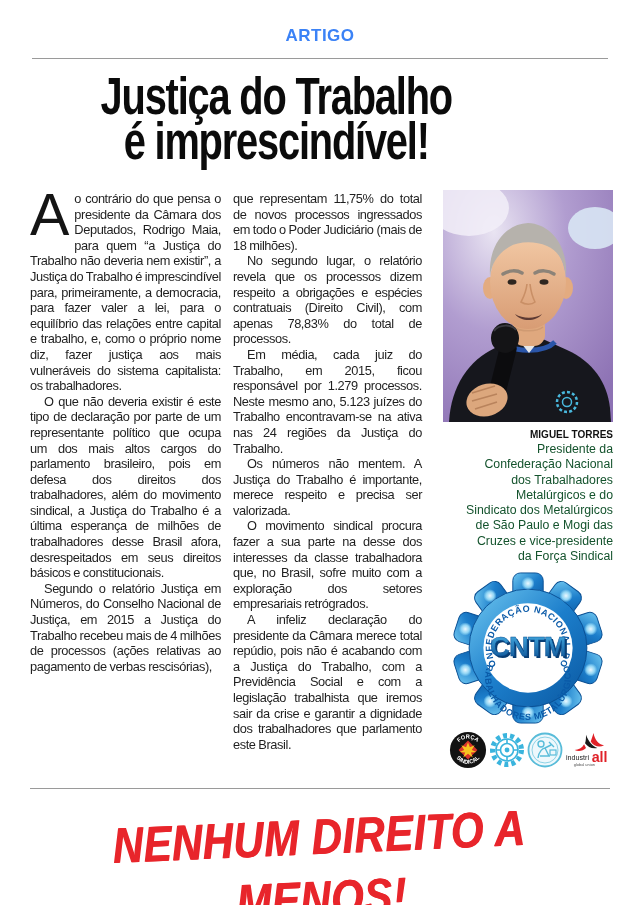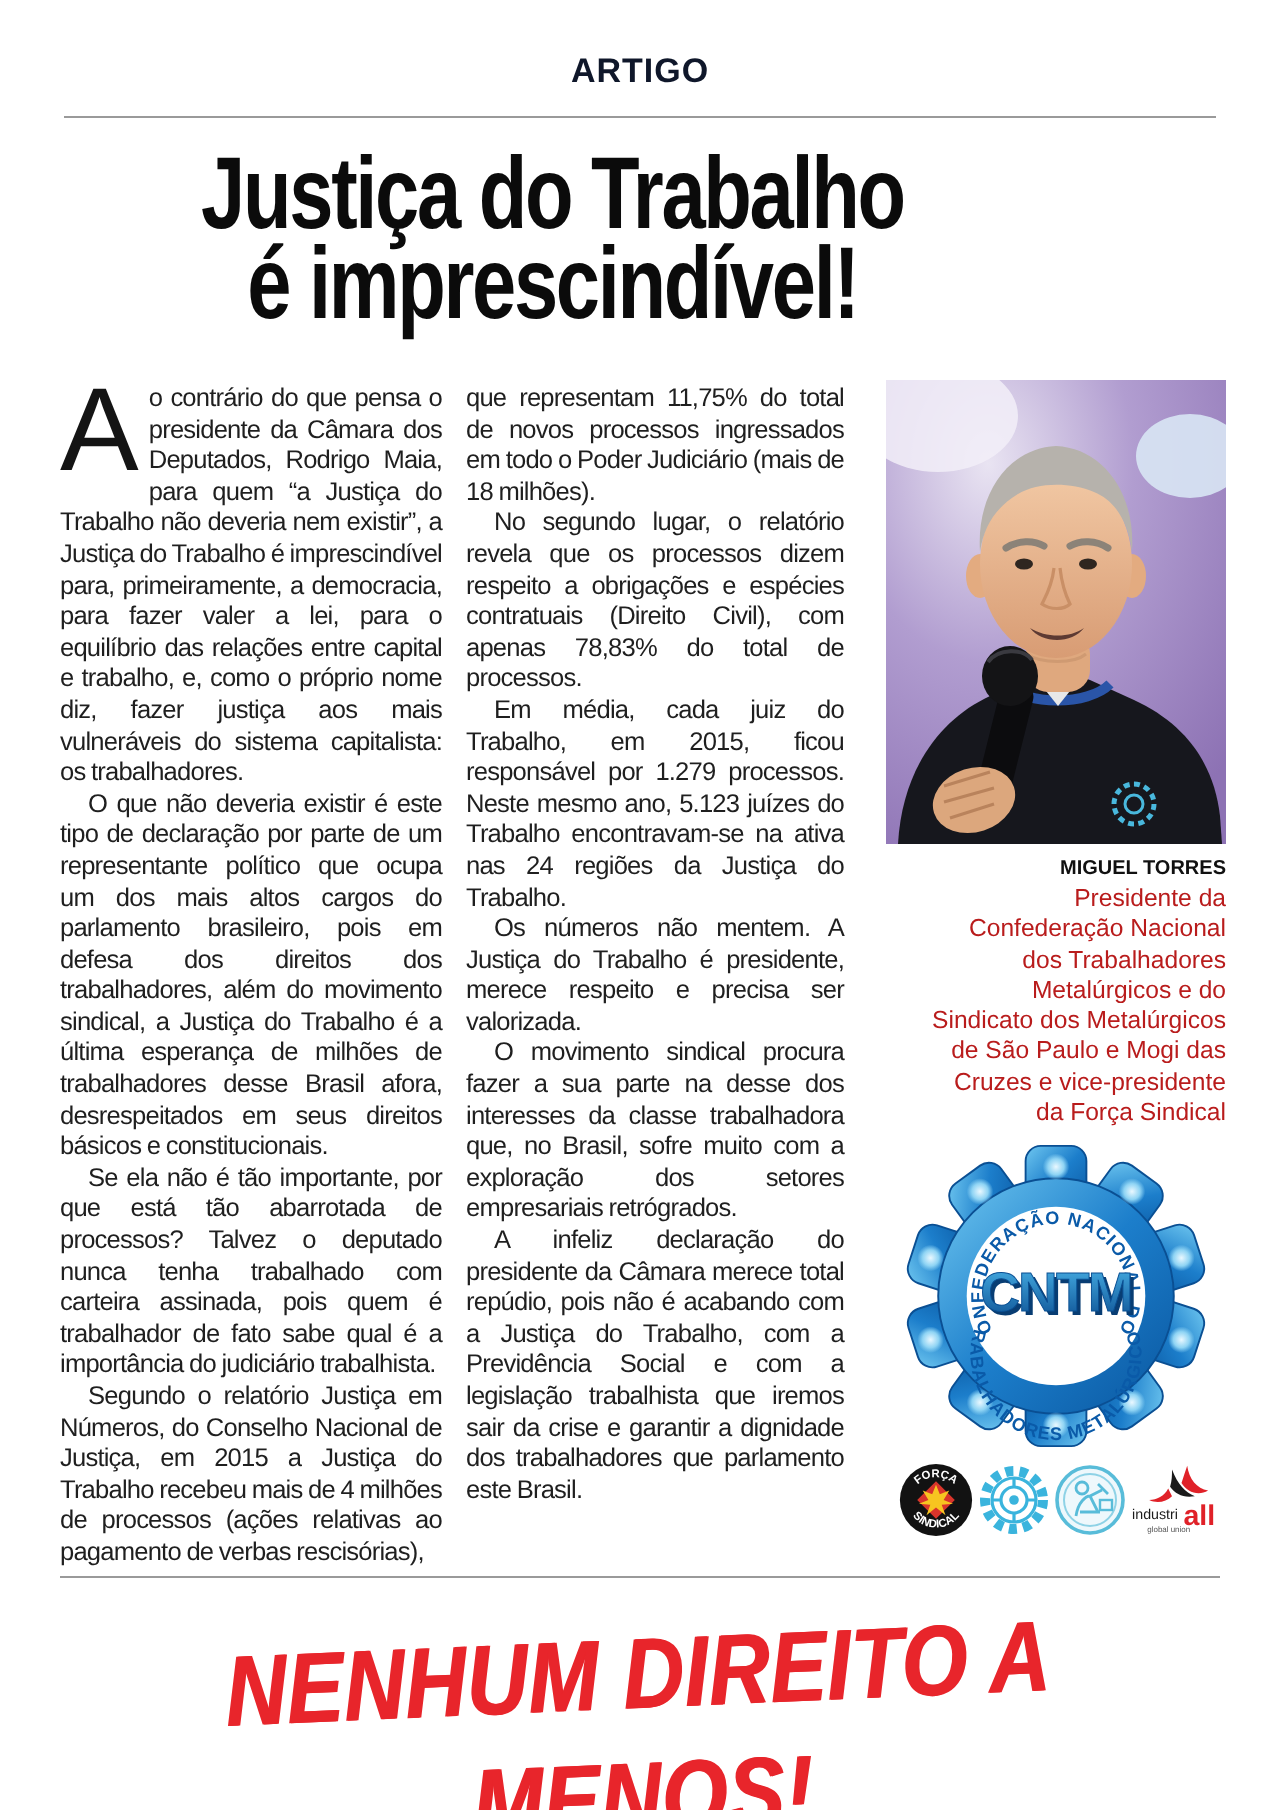--- a/index.html
+++ b/index.html
@@ -1,21 +1,21 @@
 <!DOCTYPE html>
 <html lang="pt"><head>
 <meta charset="utf-8">
 <style>
   html,body{margin:0;padding:0;background:#ffffff;}
   .page{position:relative;width:640px;height:905px;background:#ffffff;overflow:hidden;
         font-family:"Liberation Sans",sans-serif;color:#1e1e1e;}
 
   
   .kicker{position:absolute;top:26px;left:0;width:640px;text-align:center;
-          font-size:17px;font-weight:bold;letter-spacing:.5px;color:#0f172a;}
+          font-size:17px;font-weight:bold;letter-spacing:.5px;color:#3b82f6;}
   .rule{position:absolute;height:1px;background:#9a9a9a;}
   .rule-top{top:58px;left:32px;width:576px;}
   .rule-bottom{top:788px;left:30px;width:580px;}
 
   .title{position:absolute;top:74px;left:0;width:553px;text-align:center;margin:0;}
   .title-inner{display:inline-block;transform:scaleX(.78);transform-origin:50% 0;
                font-size:51px;line-height:45px;font-weight:bold;letter-spacing:-1.5px;color:#0b0b0b;}
   .title-line{display:block;}
 
   
@@ -27,21 +27,21 @@
   .col p{margin:0;text-indent:14px;}
   .col p.no-indent{text-indent:0;}
   .dropcap{float:left;font-size:59px;line-height:47px;font-weight:400;
            padding:1px 5px 0 0;color:#141414;letter-spacing:0;}
 
   
   .rail{position:absolute;left:443px;top:190px;width:170px;}
   .photo{width:170px;height:232px;overflow:hidden;}
   .caption-name{margin-top:7px;text-align:right;font-size:10px;font-weight:bold;color:#111;}
   .caption{margin-top:2px;text-align:right;font-size:12.3px;line-height:15.3px;
-           color:#b91c1c;white-space:pre-line;}
+           color:#14532d;white-space:pre-line;}
   .cntm{display:block;margin:8px auto 0;width:152px;height:152px;}
   .logo-row{display:flex;justify-content:space-between;align-items:center;
             width:158px;margin:7px auto 0;}
 
   
   .slogan-wrap{position:absolute;top:806px;left:0;width:640px;text-align:center;}
   .slogan{display:inline-block;transform:rotate(-2.5deg) scaleX(.84);transform-origin:50% 50%;
           font-size:50px;line-height:62px;font-weight:bold;font-style:italic;
           letter-spacing:.5px;color:#e8252b;text-shadow:1px 0 0 #e8252b;}
 </style>
@@ -50,29 +50,28 @@
 
 <div class="page">
 
   <div class="kicker">ARTIGO</div>
   <div class="rule rule-top"></div>
   <h1 class="title"><span class="title-inner"><span class="title-line">Justiça do Trabalho</span><span class="title-line">é imprescindível!</span></span></h1>
 
   <div class="col col1">
     <p class="no-indent"><span class="dropcap">A</span><span>o contrário do que pensa o presidente da Câmara dos Deputados, Rodrigo Maia, para quem “a Justiça do Trabalho não deveria nem existir”, a Justiça do Trabalho é imprescindível para, primeiramente, a democracia, para fazer valer a lei, para o equilíbrio das relações entre capital e trabalho, e, como o próprio nome diz, fazer justiça aos mais vulneráveis do sistema capitalista: os trabalhadores.</span></p>
     <p>O que não deveria existir é este tipo de declaração por parte de um representante político que ocupa um dos mais altos cargos do parlamento brasileiro, pois em defesa dos direitos dos trabalhadores, além do movimento sindical, a Justiça do Trabalho é a última esperança de milhões de trabalhadores desse Brasil afora, desrespeitados em seus direitos básicos e constitucionais.</p>
-    <p>Se ela não é tão importante, por que está tão abarrotada de processos? Talvez o deputado nunca tenha trabalhado com carteira assinada, pois quem é trabalhador de fato sabe qual é a importância do judiciário trabalhista.</p>
     <p>Segundo o relatório Justiça em Números, do Conselho Nacional de Justiça, em 2015 a Justiça do Trabalho recebeu mais de 4 milhões de processos (ações relativas ao pagamento de verbas rescisórias),</p>
   </div>
 
   <div class="col col2">
     <p class="no-indent">que representam 11,75% do total de novos processos ingressados em todo o Poder Judiciário (mais de 18 milhões).</p>
     <p>No segundo lugar, o relatório revela que os processos dizem respeito a obrigações e espécies contratuais (Direito Civil), com apenas 78,83% do total de processos.</p>
     <p>Em média, cada juiz do Trabalho, em 2015, ficou responsável por 1.279 processos. Neste mesmo ano, 5.123 juízes do Trabalho encontravam-se na ativa nas 24 regiões da Justiça do Trabalho.</p>
-    <p>Os números não mentem. A Justiça do Trabalho é presidente, merece respeito e precisa ser valorizada.</p>
+    <p>Os números não mentem. A Justiça do Trabalho é importante, merece respeito e precisa ser valorizada.</p>
     <p>O movimento sindical procura fazer a sua parte na desse dos interesses da classe trabalhadora que, no Brasil, sofre muito com a exploração dos setores empresariais retrógrados.</p>
     <p>A infeliz declaração do presidente da Câmara merece total repúdio, pois não é acabando com a Justiça do Trabalho, com a Previdência Social e com a legislação trabalhista que iremos sair da crise e garantir a dignidade dos trabalhadores que parlamento este Brasil.</p>
   </div>
 
   <div class="rail">
 
     <div class="photo">
       <svg width="170" height="232" viewBox="0 0 170 232">
         <defs>
           <radialGradient id="pbg" cx="30%" cy="18%" r="95%">

